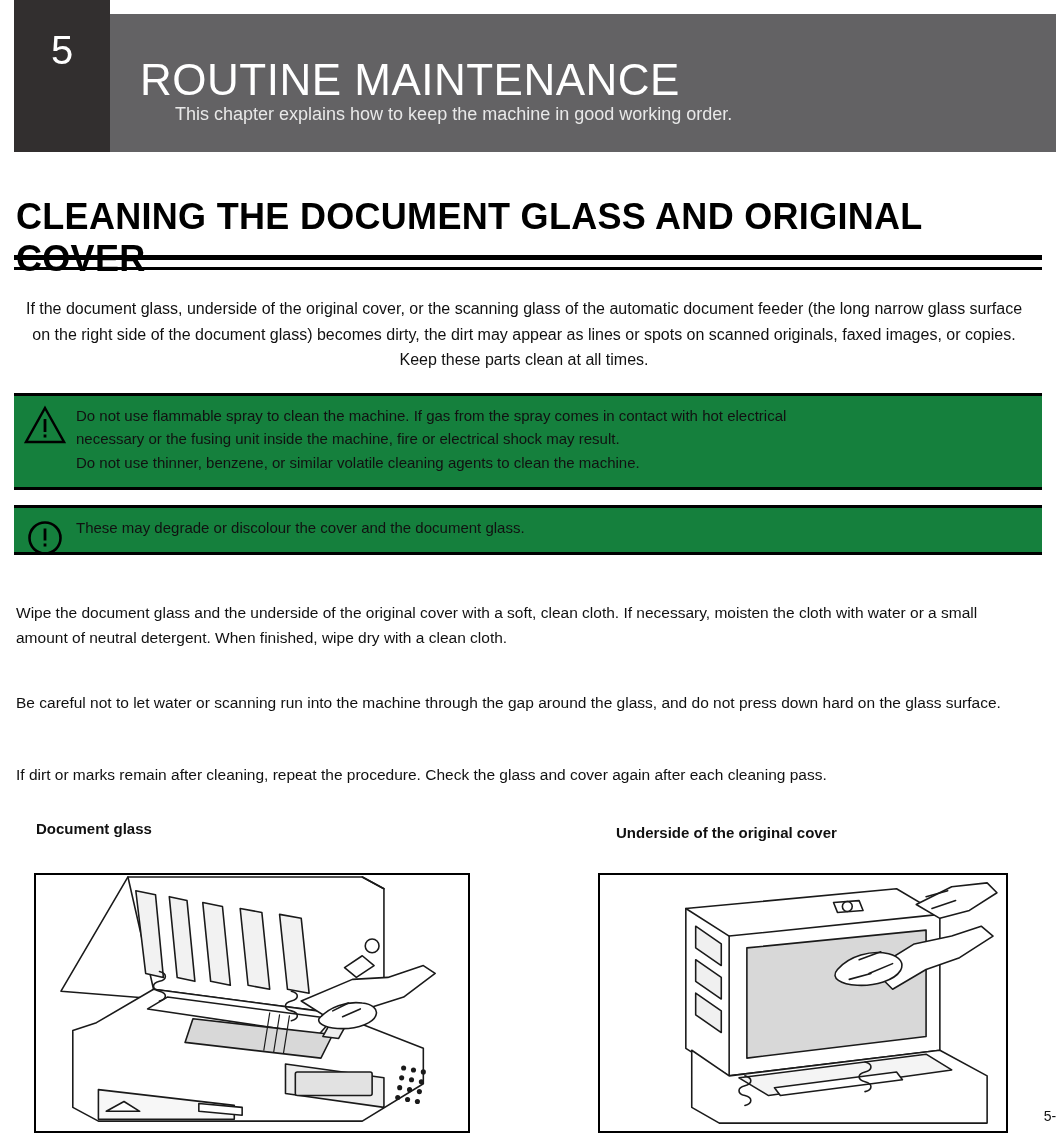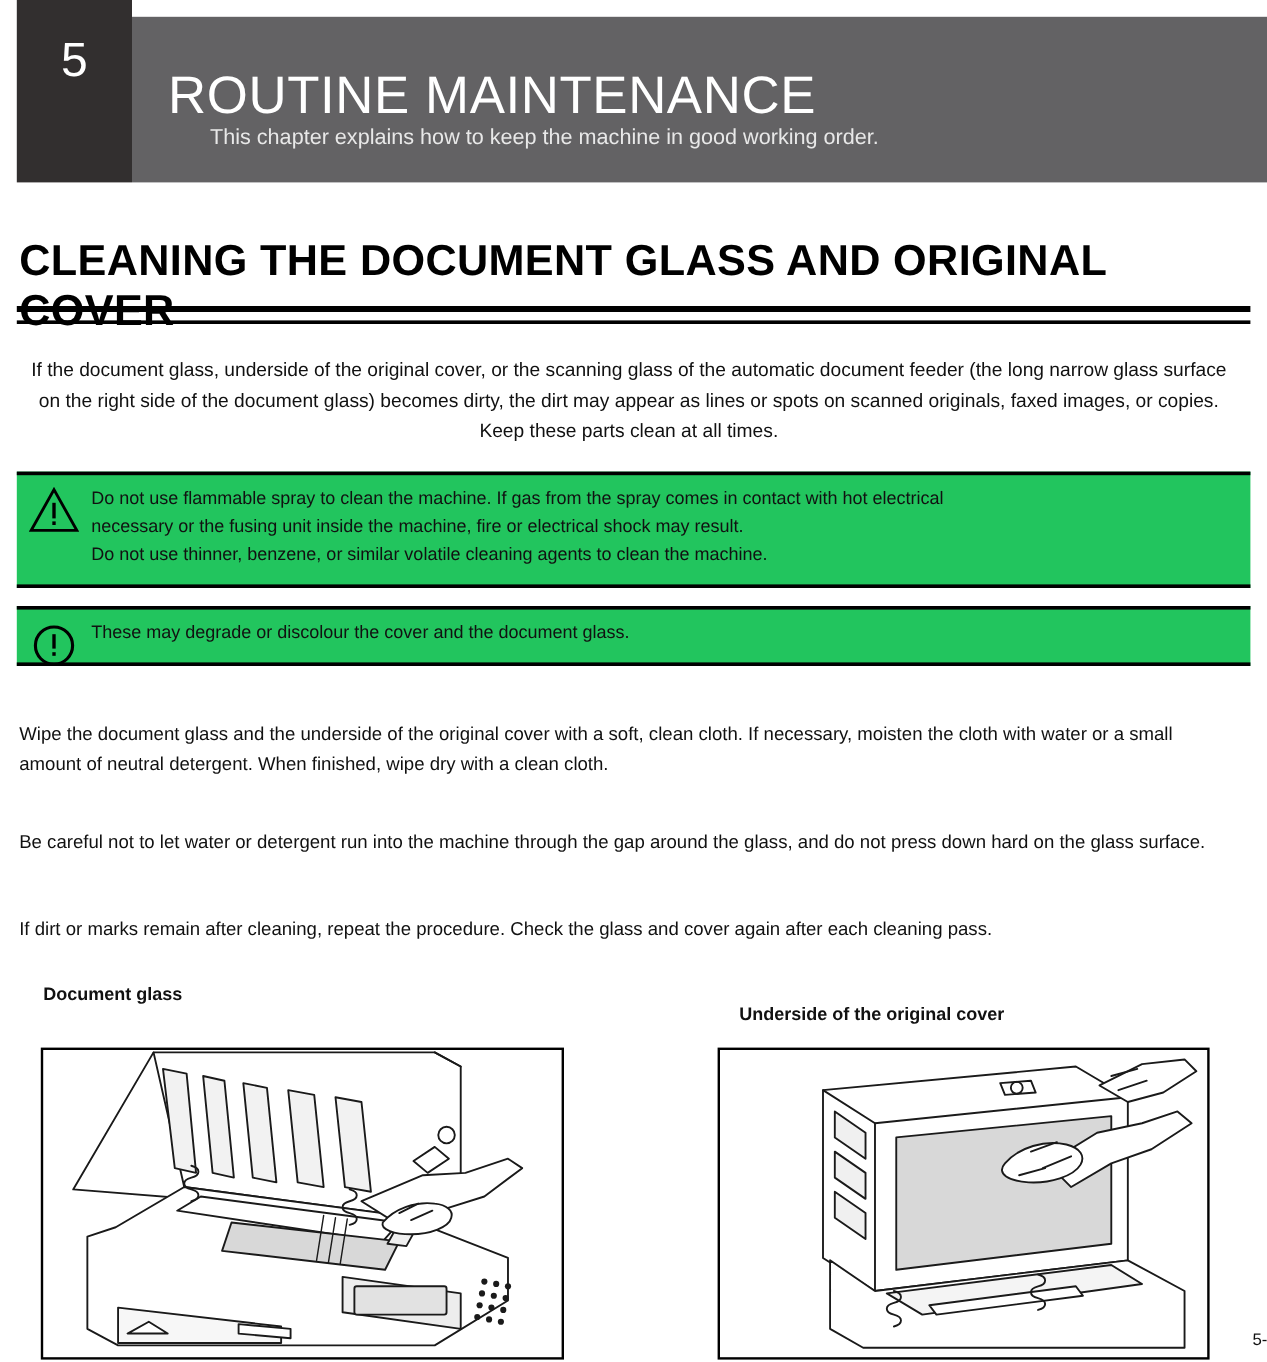--- a/index.html
+++ b/index.html
@@ -104,21 +104,21 @@
     line-height: 1.6;
     color: #111111;
     text-align: center;
   }
 
   
   .notice {
     position: absolute;
     left: 14px;
     width: 1028px;
-    background: #22c55e;
+    background: #15803d;
     border-top: 3px solid #000000;
     border-bottom: 3px solid #000000;
     box-sizing: border-box;
   }
   .notice-warning {
     top: 393px;
     height: 97px;
   }
   .notice-caution {
     top: 505px;
@@ -165,21 +165,21 @@
   .cap-left {
     position: absolute;
     left: 20px;
     top: 0;
     width: 440px;
     font-weight: bold;
   }
   .cap-right {
     position: absolute;
     left: 600px;
-    top: 17px;
+    top: 4px;
     width: 410px;
     font-weight: bold;
   }
 
   
   .figure {
     position: absolute;
     border: 2px solid #000000;
     background: #ffffff;
     box-sizing: border-box;
@@ -250,21 +250,21 @@
       <rect x="19.6" y="12.5" width="2.8" height="12" fill="#000000"></rect>
       <rect x="19.6" y="27.5" width="2.8" height="3" fill="#000000"></rect>
     </svg>
   </div>
   <div class="notice-body">
     <span class="nb-line">These may degrade or discolour the cover and the document glass.</span>
   </div>
 </div>
 
 <div class="body-block body-1">Wipe the document glass and the underside of the original cover with a soft, clean cloth. If necessary, moisten the cloth with water or a small amount of neutral detergent. When finished, wipe dry with a clean cloth.</div>
-<div class="body-block body-2">Be careful not to let water or detergent run into the machine through the gap around the glass, and do not press down hard on the glass surface.</div>
+<div class="body-block body-2">Be careful not to let water or scanning run into the machine through the gap around the glass, and do not press down hard on the glass surface.</div>
 <div class="body-block body-3">If dirt or marks remain after cleaning, repeat the procedure. Check the glass and cover again after each cleaning pass.</div>
 
 <div class="caption-row">
   <div class="cap-left">Document glass</div>
   <div class="cap-right">Underside of the original cover</div>
 </div>
 
 <div class="figure fig-left">
   <svg class="fig-svg" viewBox="0 0 436 260" aria-hidden="true">
     <g fill="none" stroke="#1a1a1a" stroke-width="1.6" stroke-linejoin="round" stroke-linecap="round">

